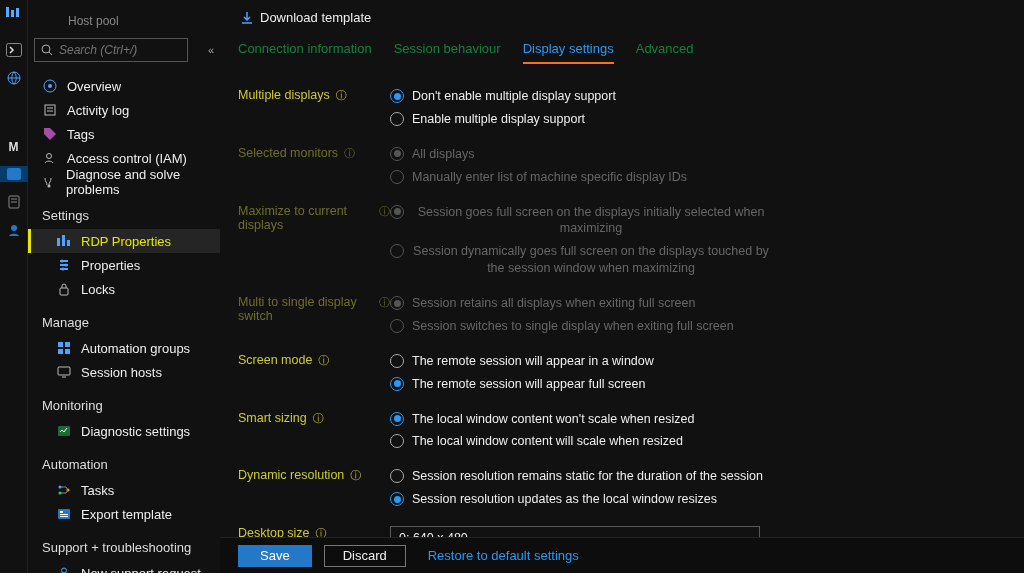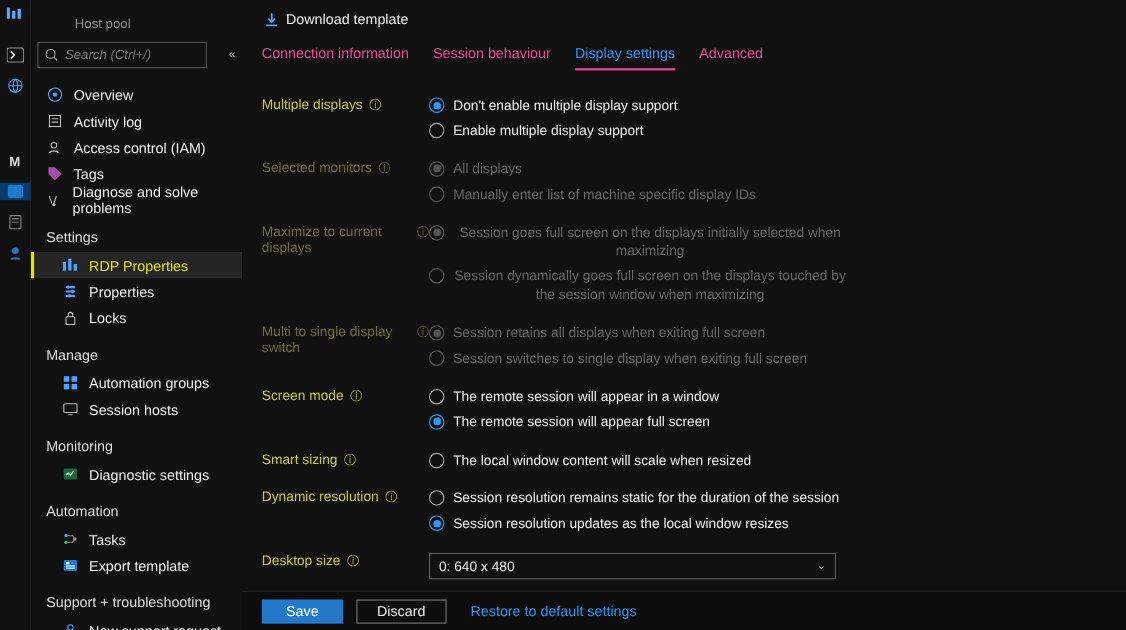--- a/index.html
+++ b/index.html
@@ -27,22 +27,22 @@
   .nav-item.selected .nav-label { color: #e6e600; }
   .nav-icon { width: 15px; height: 15px; display: inline-flex; align-items: center; justify-content: center; }
   .nav-label { font-size: 13px; }
   .nav-heading { color: #ddd; font-size: 13px; padding: 14px 0 6px 14px; font-weight: normal; }
 
   
   .main { position: absolute; left: 220px; top: 0; right: 0; bottom: 0; background: #111; display: flex; flex-direction: column; }
   .toolbar { display: flex; align-items: flex-end; gap: 8px; padding: 10px 21px 16px 20px; color: #eee; }
   .tool-link { display: flex; align-items: center; gap: 6px; font-size: 13px; color: #eee; cursor: pointer; }
   .tabs { display: flex; gap: 22px; padding: 0 0 10px 18px; border-bottom: none; }
-  .tab { font-size: 13px; color: #ec4899; padding-bottom: 6px; cursor: pointer; }
-  .tab.active { color: #2899f5; border-bottom: 2px solid #ec4899; }
+  .tab { font-size: 13px; color: #15803d; padding-bottom: 6px; cursor: pointer; }
+  .tab.active { color: #2899f5; border-bottom: 2px solid #f97316; }
 
   .settings-scroll { flex: 1; overflow-y: auto; padding: 14px 0 0 18px; }
   .setting-row { display: flex; margin-bottom: 18px; }
   .setting-row.tight { margin-bottom: 12px; }
   .setting-label { width: 152px; flex-shrink: 0; color: #cccc33; font-size: 12.5px; display: flex; align-items: flex-start; gap: 6px; }
   .setting-label.disabled { color: #6e6e2a; }
   .setting-label .info { color: inherit; opacity: 0.9; font-size: 11px; }
   .setting-opts { display: flex; flex-direction: column; gap: 6px; text-align: center; }
   .radio-line { display: flex; align-items: flex-start; gap: 8px; font-size: 12.5px; color: #eee; cursor: pointer; line-height: 1.35; max-width: 380px; }
   .radio-line.disabled { color: #666; cursor: default; }
@@ -140,33 +140,33 @@
             <rect x="2" y="2" width="10" height="10" fill="none" stroke="#bbb"></rect>
             <line x1="4" y1="5" x2="10" y2="5" stroke="#bbb"></line>
             <line x1="4" y1="8" x2="10" y2="8" stroke="#bbb"></line>
           </svg>
         </span>
       <span class="nav-label">Activity log</span>
     </div>
     <div class="nav-item">
       <span class="nav-icon">
           <svg width="14" height="14" viewBox="0 0 14 14">
+            <path d="M1 1h6l6 6-6 6-6-6z" fill="#a64da6"></path>
+          </svg>
+        </span>
+      <span class="nav-label">Tags</span>
+    </div>
+    <div class="nav-item">
+      <span class="nav-icon">
+          <svg width="14" height="14" viewBox="0 0 14 14">
             <circle cx="6" cy="5" r="2.5" fill="none" stroke="#bbb"></circle>
             <path d="M2 12c1-2.5 7-2.5 8 0" fill="none" stroke="#bbb"></path>
           </svg>
         </span>
       <span class="nav-label">Access control (IAM)</span>
-    </div>
-    <div class="nav-item">
-      <span class="nav-icon">
-          <svg width="14" height="14" viewBox="0 0 14 14">
-            <path d="M1 1h6l6 6-6 6-6-6z" fill="#a64da6"></path>
-          </svg>
-        </span>
-      <span class="nav-label">Tags</span>
     </div>
     <div class="nav-item">
       <span class="nav-icon">
           <svg width="14" height="14" viewBox="0 0 14 14">
             <path d="M3 3c0 4 2 4 2 7M9 3c0 4-2 4-2 7" fill="none" stroke="#bbb"></path>
             <circle cx="7" cy="11" r="1.5" fill="#bbb"></circle>
           </svg>
         </span>
       <span class="nav-label">Diagnose and solve problems</span>
     </div>
@@ -382,20 +382,24 @@
       </div>
     </div>
 
     <div class="setting-row">
       <div class="setting-label">
         <span>Smart sizing</span>
           <span class="info">ⓘ</span>
       </div>
       <div class="setting-opts">
         <label class="radio-line">
+            <span class="radio checked"></span>
+            <span>The local window content won't scale when resized</span>
+          </label>
+        <label class="radio-line">
             <span class="radio"></span>
             <span>The local window content will scale when resized</span>
           </label>
       </div>
     </div>
 
     <div class="setting-row">
       <div class="setting-label">
         <span>Dynamic resolution</span>
           <span class="info">ⓘ</span>

